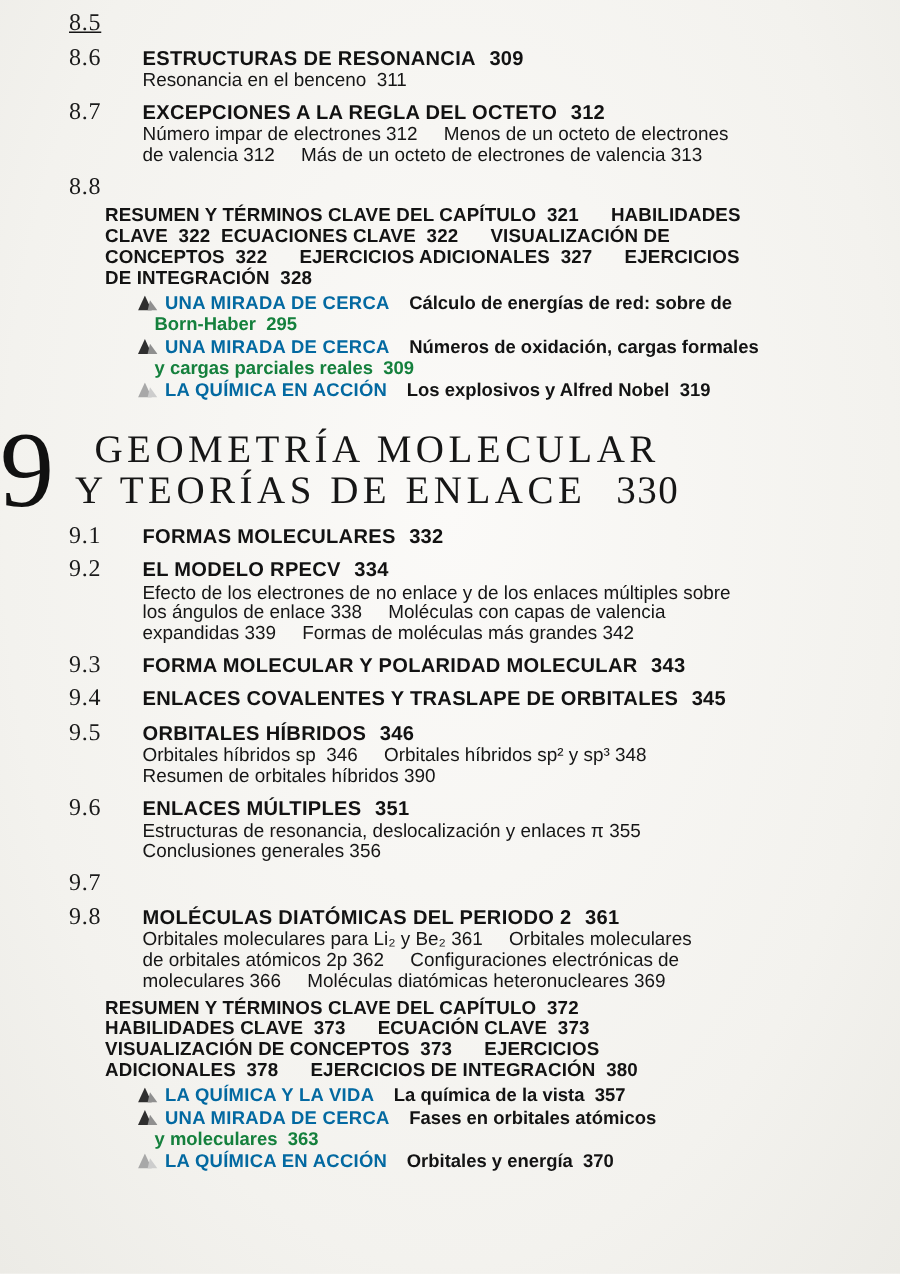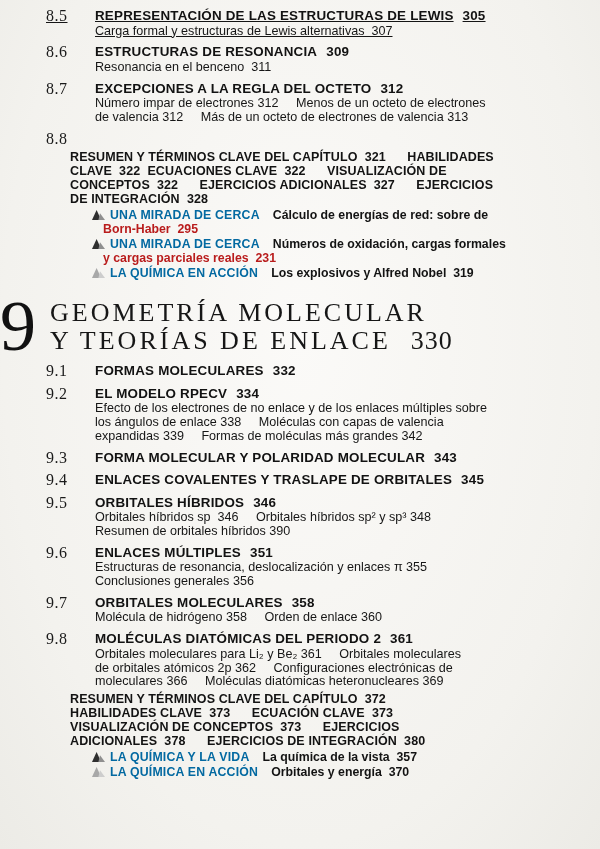--- a/index.html
+++ b/index.html
@@ -28,49 +28,43 @@
   
   .em{margin-left:24px;margin-top:4px;}
   .em div{font-weight:700;font-size:12.5px;line-height:13.8px;letter-spacing:.1px;white-space:pre;color:#131313;}
 
   
   .features{margin-left:64px;margin-top:2px;}
   .feature{position:relative;margin-top:1px;font-size:12.3px;line-height:14px;}
   .feature .ficon{position:absolute;left:-18px;top:2px;width:13px;height:10px;}
   .flabel{font-weight:700;letter-spacing:.2px;white-space:pre;color:#0369a1;}
   .fdesc{font-weight:700;margin-left:13px;white-space:pre;color:#131313;}
-  .fcont{font-weight:700;margin-left:-7px;white-space:pre;color:#b91c1c;}
+  .fcont{font-weight:700;margin-left:-7px;white-space:pre;color:#15803d;}
 
   
   .chapter-head{display:flex;margin-left:-46px;margin-top:18px;}
   .ch-num{
     flex:none;width:50px;
     font-family:"Liberation Serif",serif;
     font-size:72px;line-height:56px;letter-spacing:-2px;color:#111;
   }
   .ch-titles{padding-top:1px;}
   .ch-line{
     font-family:"Liberation Serif",serif;
-    font-size:26px;line-height:27.5px;letter-spacing:3px;white-space:pre;color:#161616;
+    font-size:26px;line-height:27.5px;letter-spacing:3px;white-space:pre;color:#161616;text-align:center;
   }
   .ch-pg{margin-left:20px;letter-spacing:1px;}
 </style>
 </head>
 <body>
 
 <div class="page">
 
   <div class="sec first">
     <div class="num">8.5</div>
-    <div class="sbody">
-      <div class="t"><span>REPRESENTACIÓN DE LAS ESTRUCTURAS DE LEWIS</span><span class="pg">305</span></div>
-      <div class="sub">
-        <div>Carga formal y estructuras de Lewis alternativas  307</div>
-      </div>
-    </div>
   </div>
 
   <div class="sec">
     <div class="num">8.6</div>
     <div class="sbody">
       <div class="t"><span>ESTRUCTURAS DE RESONANCIA</span><span class="pg">309</span></div>
       <div class="sub">
         <div>Resonancia en el benceno  311</div>
       </div>
     </div>
@@ -106,21 +100,21 @@
         </svg>
       <span class="flabel">UNA MIRADA DE CERCA</span><span class="fdesc">Cálculo de energías de red: sobre de</span>
       <div class="fcont">Born-Haber  295</div>
     </div>
     <div class="feature">
       <svg class="ficon" viewBox="0 0 13 10">
           <path d="M4.6 0 L9.2 10 L0 10 Z" fill="#2f2f2f"></path>
           <path d="M8 3.2 L13 10 L6.4 10 Z" fill="#8f8f8f"></path>
         </svg>
       <span class="flabel">UNA MIRADA DE CERCA</span><span class="fdesc">Números de oxidación, cargas formales</span>
-      <div class="fcont">y cargas parciales reales  231</div>
+      <div class="fcont">y cargas parciales reales  309</div>
     </div>
     <div class="feature">
       <svg class="ficon" viewBox="0 0 13 10">
           <path d="M4.6 0 L9.2 10 L0 10 Z" fill="#a8a8a8"></path>
           <path d="M8 3.2 L13 10 L6.4 10 Z" fill="#cdcdcd"></path>
         </svg>
       <span class="flabel">LA QUÍMICA EN ACCIÓN</span><span class="fdesc">Los explosivos y Alfred Nobel  319</span>
     </div>
   </div>
 
@@ -182,26 +176,20 @@
       <div class="t"><span>ENLACES MÚLTIPLES</span><span class="pg">351</span></div>
       <div class="sub">
         <div>Estructuras de resonancia, deslocalización y enlaces π 355</div>
         <div>Conclusiones generales 356</div>
       </div>
     </div>
   </div>
 
   <div class="sec">
     <div class="num">9.7</div>
-    <div class="sbody">
-      <div class="t"><span>ORBITALES MOLECULARES</span><span class="pg">358</span></div>
-      <div class="sub">
-        <div>Molécula de hidrógeno 358     Orden de enlace 360</div>
-      </div>
-    </div>
   </div>
 
   <div class="sec">
     <div class="num">9.8</div>
     <div class="sbody">
       <div class="t"><span>MOLÉCULAS DIATÓMICAS DEL PERIODO 2</span><span class="pg">361</span></div>
       <div class="sub">
         <div>Orbitales moleculares para Li₂ y Be₂ 361     Orbitales moleculares</div>
         <div>de orbitales atómicos 2p 362     Configuraciones electrónicas de</div>
         <div>moleculares 366     Moléculas diatómicas heteronucleares 369</div>
@@ -219,20 +207,28 @@
   <div class="features">
     <div class="feature">
       <svg class="ficon" viewBox="0 0 13 10">
           <path d="M4.6 0 L9.2 10 L0 10 Z" fill="#2f2f2f"></path>
           <path d="M8 3.2 L13 10 L6.4 10 Z" fill="#8f8f8f"></path>
         </svg>
       <span class="flabel">LA QUÍMICA Y LA VIDA</span><span class="fdesc">La química de la vista  357</span>
     </div>
     <div class="feature">
       <svg class="ficon" viewBox="0 0 13 10">
+          <path d="M4.6 0 L9.2 10 L0 10 Z" fill="#2f2f2f"></path>
+          <path d="M8 3.2 L13 10 L6.4 10 Z" fill="#8f8f8f"></path>
+        </svg>
+      <span class="flabel">UNA MIRADA DE CERCA</span><span class="fdesc">Fases en orbitales atómicos</span>
+      <div class="fcont">y moleculares  363</div>
+    </div>
+    <div class="feature">
+      <svg class="ficon" viewBox="0 0 13 10">
           <path d="M4.6 0 L9.2 10 L0 10 Z" fill="#a8a8a8"></path>
           <path d="M8 3.2 L13 10 L6.4 10 Z" fill="#cdcdcd"></path>
         </svg>
       <span class="flabel">LA QUÍMICA EN ACCIÓN</span><span class="fdesc">Orbitales y energía  370</span>
     </div>
   </div>
 
 </div>
 
 </body></html>

